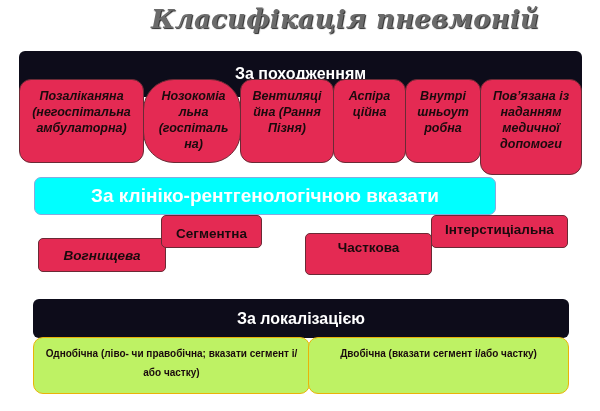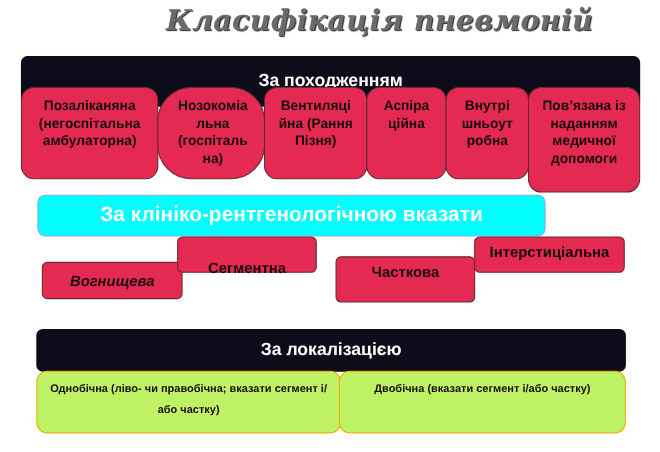--- a/index.html
+++ b/index.html
@@ -7,40 +7,40 @@
          font-family:"Liberation Sans", sans-serif; }
   .title { position:absolute; left:0; top:4px; width:600px; text-align:center;
            font-family:"DejaVu Serif", serif; font-style:italic; font-weight:bold;
            font-size:26px; color:#6b6b6b; text-shadow:1px 1px 1px #2a2a2a; letter-spacing:0.2px;margin-left:45px; }
   .box { position:absolute; box-sizing:border-box; display:flex; align-items:flex-start; justify-content:center;
          text-align:center; font-weight:bold; }
   .hdr-dark { background:#0d0c1a; color:#ffffff; border-radius:6px; align-items:center; font-size:16px; }
   .hdr-cyan { background:#00ffff; color:#ffffff; border-radius:7px; align-items:center; font-size:19px;
               border:1px solid #8ad; }
   .pink { background:#e42a53; color:#1a0a0d; border:1px solid #6a2a35; border-radius:12px;
-          font-size:12.5px; line-height:16px; padding-top:8px; }
+          font-size:12.5px; line-height:16px; padding-top:8px;font-style:italic; }
   .pink-s { background:#e42a53; color:#1a0a0d; border:1px solid #6a2a35; border-radius:5px;
             font-size:13.5px; align-items:center; }
   .pink-l { background:#bef264; color:#1a0a0d; border:1px solid #eab308; border-radius:10px;
             font-size:10px; line-height:19px; padding-top:6px; }
 </style>
 </head>
 <body>
 
 <div class="title">Класифікація пневмоній</div>
 
 <div class="box hdr-dark" style="left:19px; top:51px; width:563px; height:46px;">За походженням</div>
 <div class="box pink" style="left:19px; top:79px; width:125px; height:84px;">Позаліканяна (негоспітальна амбулаторна)</div>
 <div class="box pink" style="left:143px; top:79px; width:98px; height:84px; padding-left:9px; padding-right:6px;border-radius:31px;">Нозокоміа льна (госпіталь на)</div>
 <div class="box pink" style="left:240px; top:79px; width:94px; height:84px; padding-left:10px; padding-right:10px;">Вентиляці йна (Рання Пізня)</div>
 <div class="box pink" style="left:333px; top:79px; width:73px; height:84px; padding-left:12px; padding-right:12px;">Аспіра ційна</div>
 <div class="box pink" style="left:405px; top:79px; width:76px; height:84px; padding-left:12px; padding-right:12px;">Внутрі шньоут робна</div>
 <div class="box pink" style="left:480px; top:79px; width:102px; height:96px; padding-left:4px; padding-right:4px;">Пов’язана із наданням медичної допомоги</div>
 
 <div class="box hdr-cyan" style="left:34px; top:177px; width:462px; height:38px;">За клініко-рентгенологічною вказати</div>
 <div class="box pink-s" style="left:38px; top:238px; width:128px; height:34px;font-style:italic;">Вогнищева</div>
-<div class="box pink-s" style="left:161px; top:215px; width:127px; height:33px; align-items:flex-start; padding-top:20px;">Сегментна</div>
+<div class="box pink-s" style="left:161px; top:215px; width:101px; height:33px; align-items:flex-start; padding-top:10px;">Сегментна</div>
 <div class="box pink-s" style="left:305px; top:233px; width:127px; height:42px; align-items:flex-start; padding-top:6px;">Часткова</div>
 <div class="box pink-s" style="left:431px; top:215px; width:137px; height:33px; align-items:flex-start; padding-top:6px;">Інтерстиціальна</div>
 
 <div class="box hdr-dark" style="left:33px; top:299px; width:536px; height:39px;">За локалізацією</div>
 <div class="box pink-l" style="left:33px; top:337px; width:277px; height:57px; padding-left:8px; padding-right:8px;">Однобічна (ліво- чи правобічна; вказати сегмент і/або частку)</div>
 <div class="box pink-l" style="left:308px; top:337px; width:261px; height:57px; padding-left:26px; padding-right:26px;">Двобічна (вказати сегмент і/або частку)</div>
 
 </body></html>

